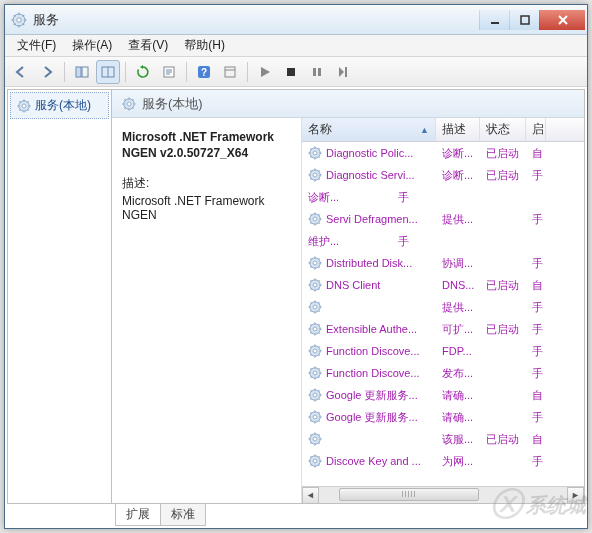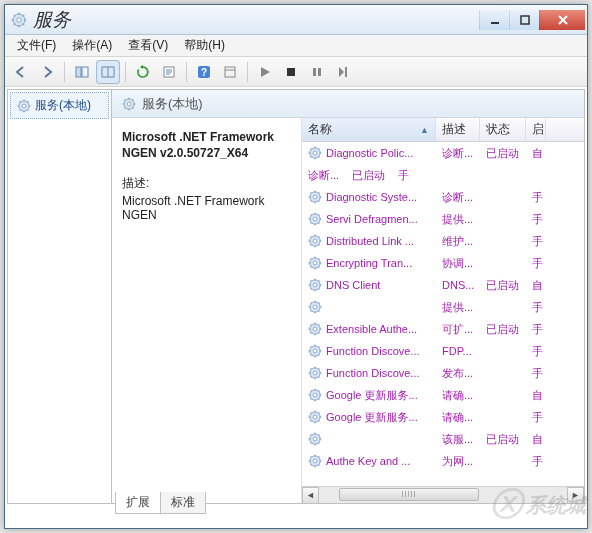--- a/index.html
+++ b/index.html
@@ -2,21 +2,21 @@
 <html><head>
 <meta charset="utf-8">
 <style>
 * { box-sizing: border-box; margin: 0; padding: 0; font-family: "Microsoft YaHei", "Segoe UI", Tahoma, sans-serif; }
 body { background: #e8e8e8; width: 592px; height: 533px; overflow: hidden; position: relative; }
 
 
 .window { position: absolute; left: 4px; top: 4px; right: 4px; bottom: 4px; border: 1px solid #4a6a8a; background: #fff; box-shadow: 0 0 8px rgba(0,0,0,0.3); }
 .titlebar { height: 30px; background: linear-gradient(#f6f9fc, #dce9f5); display: flex; align-items: center; border-bottom: 1px solid #b0c4d8; }
 .titlebar .icon { width: 16px; height: 16px; margin: 0 6px; }
-.titlebar .title { font-size: 19px; color: #333; flex: 1; font-style: italic; }
+.titlebar .title { font-size: 13px; color: #333; flex: 1; }
 .winbtns { display: flex; height: 20px; margin-right: 2px; }
 .winbtn { width: 30px; height: 20px; display: flex; align-items: center; justify-content: center; border-left: 1px solid rgba(0,0,0,0.1); }
 .winbtn.min, .winbtn.max { background: linear-gradient(#eaf2fa, #c9dff2); }
 .winbtn.close { background: linear-gradient(#e98a7a, #c9463a); width: 46px; }
 .winbtn svg { display: block; }
 
 
 .menubar { height: 22px; display: flex; align-items: center; padding: 0 4px; font-size: 12px; color: #222; border-bottom: 1px solid #d6d6d6; background: #f4f4f4; }
 .menuitem { padding: 2px 8px; }
 
@@ -50,21 +50,21 @@
 .svc-icon { width: 14px; height: 14px; flex-shrink: 0; }
 
 
 .hscroll { height: 17px; background: #f0f0f0; border-top: 1px solid #d0d0d0; display: flex; align-items: center; }
 .hscroll .btn { width: 17px; height: 17px; background: linear-gradient(#fafafa,#e0e0e0); border: 1px solid #c0c0c0; display:flex;align-items:center;justify-content:center; font-size:9px; color:#555;}
 .hscroll .track { flex: 1; height: 17px; background: #eaeaea; position: relative; }
 .hscroll .thumb { position: absolute; left: 20px; top: 1px; height: 13px; width: 140px; background: linear-gradient(#f4f4f4,#d8d8d8); border: 1px solid #b8b8b8; border-radius: 2px; }
 .hscroll .grip { position:absolute; left:50%; top:50%; transform:translate(-50%,-50%); width:14px; height:6px; background: repeating-linear-gradient(90deg,#aaa 0 1px,transparent 1px 3px);}
 
 
-.bottomtabs { position: absolute; bottom: 14px; left: 110px; height: 22px; display: flex; font-size: 12px; justify-content: center; }
+.bottomtabs { position: absolute; bottom: 2px; left: 110px; height: 22px; display: flex; font-size: 12px; justify-content: center; }
 .btab { padding: 2px 10px; border: 1px solid #c0c0c0; border-top: none; background: #f4f4f4; color: #444; margin-right: -1px; }
 .btab.front { background: #fff; }
 
 
 .gear { width:100%; height:100%; }
 
 
 .watermark { position:absolute; right:6px; bottom:6px; opacity:0.25; font-size:20px; font-weight:bold; font-style:italic; color:#666; pointer-events:none; display:flex; align-items:center; gap:4px;}
 .watermark .xg { font-size:32px; color:#888;}
 </style>
@@ -246,63 +246,57 @@
                   <span class="svc-icon"><svg viewBox="0 0 16 16">
                       <use href="#gear-g"></use>
                     </svg></span>
                   <span>Diagnostic Polic...</span>
                 </div>
                 <div class="cell" style="width:44px">诊断...</div>
                 <div class="cell" style="width:46px">已启动</div>
                 <div class="cell" style="width:20px">自</div>
               </div>
               <div class="row">
+                <div class="cell" style="width:134px">
+                  <span class="svc-icon"><svg viewBox="0 0 16 16">
+                      <use href="#gear-g"></use>
+                    </svg></span>
+                  <span>Diagnostic Servi...</span>
+                </div>
                 <div class="cell" style="width:44px">诊断...</div>
                 <div class="cell" style="width:46px">已启动</div>
                 <div class="cell" style="width:20px">手</div>
               </div>
               <div class="row">
-                <div class="cell" style="width:134px">
-                  <span class="svc-icon"><svg viewBox="0 0 16 16">
-                      <use href="#gear-g"></use>
-                    </svg></span>
-                  <span>Diagnostic Syste...</span>
-                </div>
                 <div class="cell" style="width:44px">诊断...</div>
                 <div class="cell" style="width:46px"></div>
                 <div class="cell" style="width:20px">手</div>
               </div>
               <div class="row">
                 <div class="cell" style="width:134px">
                   <span class="svc-icon"><svg viewBox="0 0 16 16">
                       <use href="#gear-g"></use>
                     </svg></span>
                   <span>Servi Defragmen...</span>
                 </div>
                 <div class="cell" style="width:44px">提供...</div>
                 <div class="cell" style="width:46px"></div>
                 <div class="cell" style="width:20px">手</div>
               </div>
               <div class="row">
-                <div class="cell" style="width:134px">
-                  <span class="svc-icon"><svg viewBox="0 0 16 16">
-                      <use href="#gear-g"></use>
-                    </svg></span>
-                  <span>Distributed Link ...</span>
-                </div>
                 <div class="cell" style="width:44px">维护...</div>
                 <div class="cell" style="width:46px"></div>
                 <div class="cell" style="width:20px">手</div>
               </div>
               <div class="row">
                 <div class="cell" style="width:134px">
                   <span class="svc-icon"><svg viewBox="0 0 16 16">
                       <use href="#gear-g"></use>
                     </svg></span>
-                  <span>Encrypting Tran...</span>
+                  <span>Distributed Disk...</span>
                 </div>
                 <div class="cell" style="width:44px">协调...</div>
                 <div class="cell" style="width:46px"></div>
                 <div class="cell" style="width:20px">手</div>
               </div>
               <div class="row">
                 <div class="cell" style="width:134px">
                   <span class="svc-icon"><svg viewBox="0 0 16 16">
                       <use href="#gear-g"></use>
                     </svg></span>
@@ -385,21 +379,21 @@
                 </div>
                 <div class="cell" style="width:44px">该服...</div>
                 <div class="cell" style="width:46px">已启动</div>
                 <div class="cell" style="width:20px">自</div>
               </div>
               <div class="row">
                 <div class="cell" style="width:134px">
                   <span class="svc-icon"><svg viewBox="0 0 16 16">
                       <use href="#gear-g"></use>
                     </svg></span>
-                  <span>Authe Key and ...</span>
+                  <span>Discove Key and ...</span>
                 </div>
                 <div class="cell" style="width:44px">为网...</div>
                 <div class="cell" style="width:46px"></div>
                 <div class="cell" style="width:20px">手</div>
               </div>
             </div>
           <div class="hscroll">
             <div class="btn">◄</div>
             <div class="track">
                 <div class="thumb">

